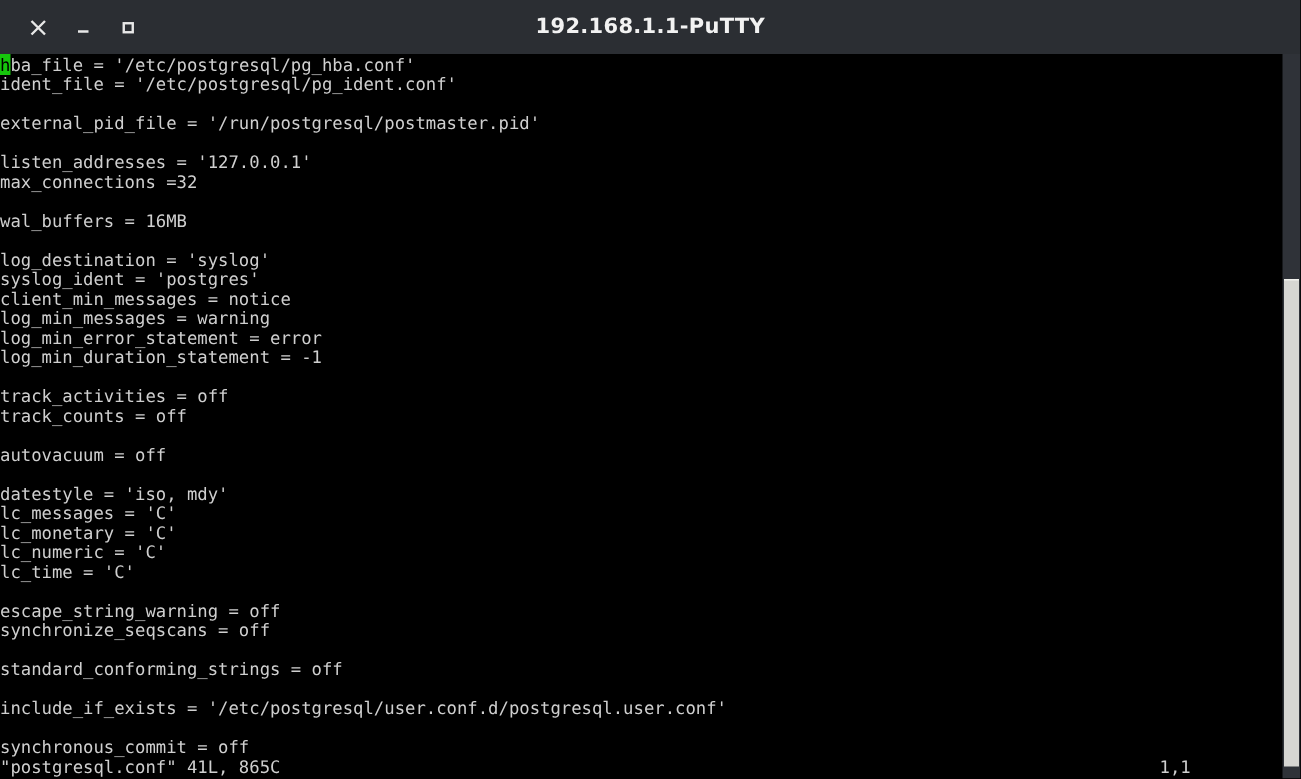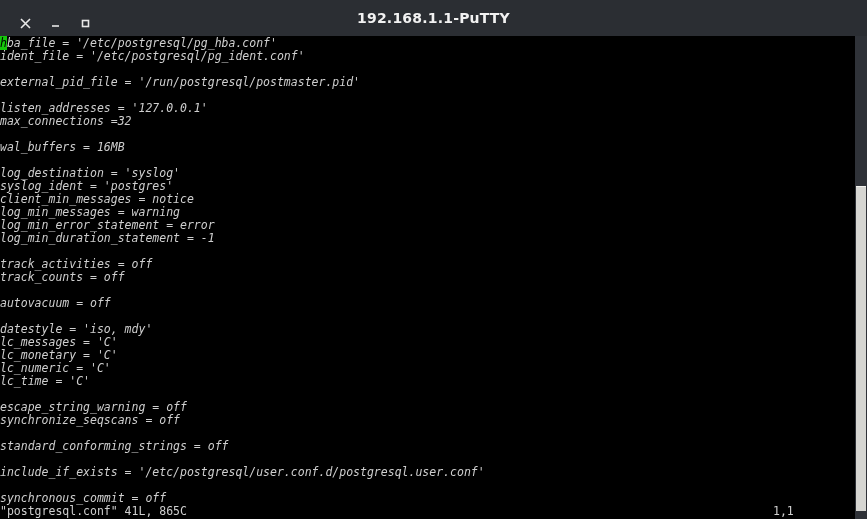--- a/index.html
+++ b/index.html
@@ -23,21 +23,21 @@
   }
 
   
   #titlebar {
     position: absolute;
     left: 0; top: 0;
     width: 867px;
     height: 36px;
     background: #2b2e33;
     display: flex;
-    align-items: flex-end;
+    align-items: center;
   }
   .winbtns {
     display: flex;
     align-items: center;
     margin-left: 10px;
   }
   .winbtn {
     width: 30px;
     height: 26px;
     display: flex;
@@ -82,21 +82,20 @@
   #screen {
     position: absolute;
     left: 0;
     top: 1px;
     width: 855px;
     font-family: "DejaVu Sans Mono", monospace;
     font-size: 11.5px;
     line-height: 13px;
     color: #cfcfcf;
     white-space: pre;
-    font-style: italic;
   }
   .trow {
     height: 13px;
     white-space: pre;
     color: #cfcfcf;
   }
   .cursor {
     background: #16c60c;
     color: #000000;
   }

